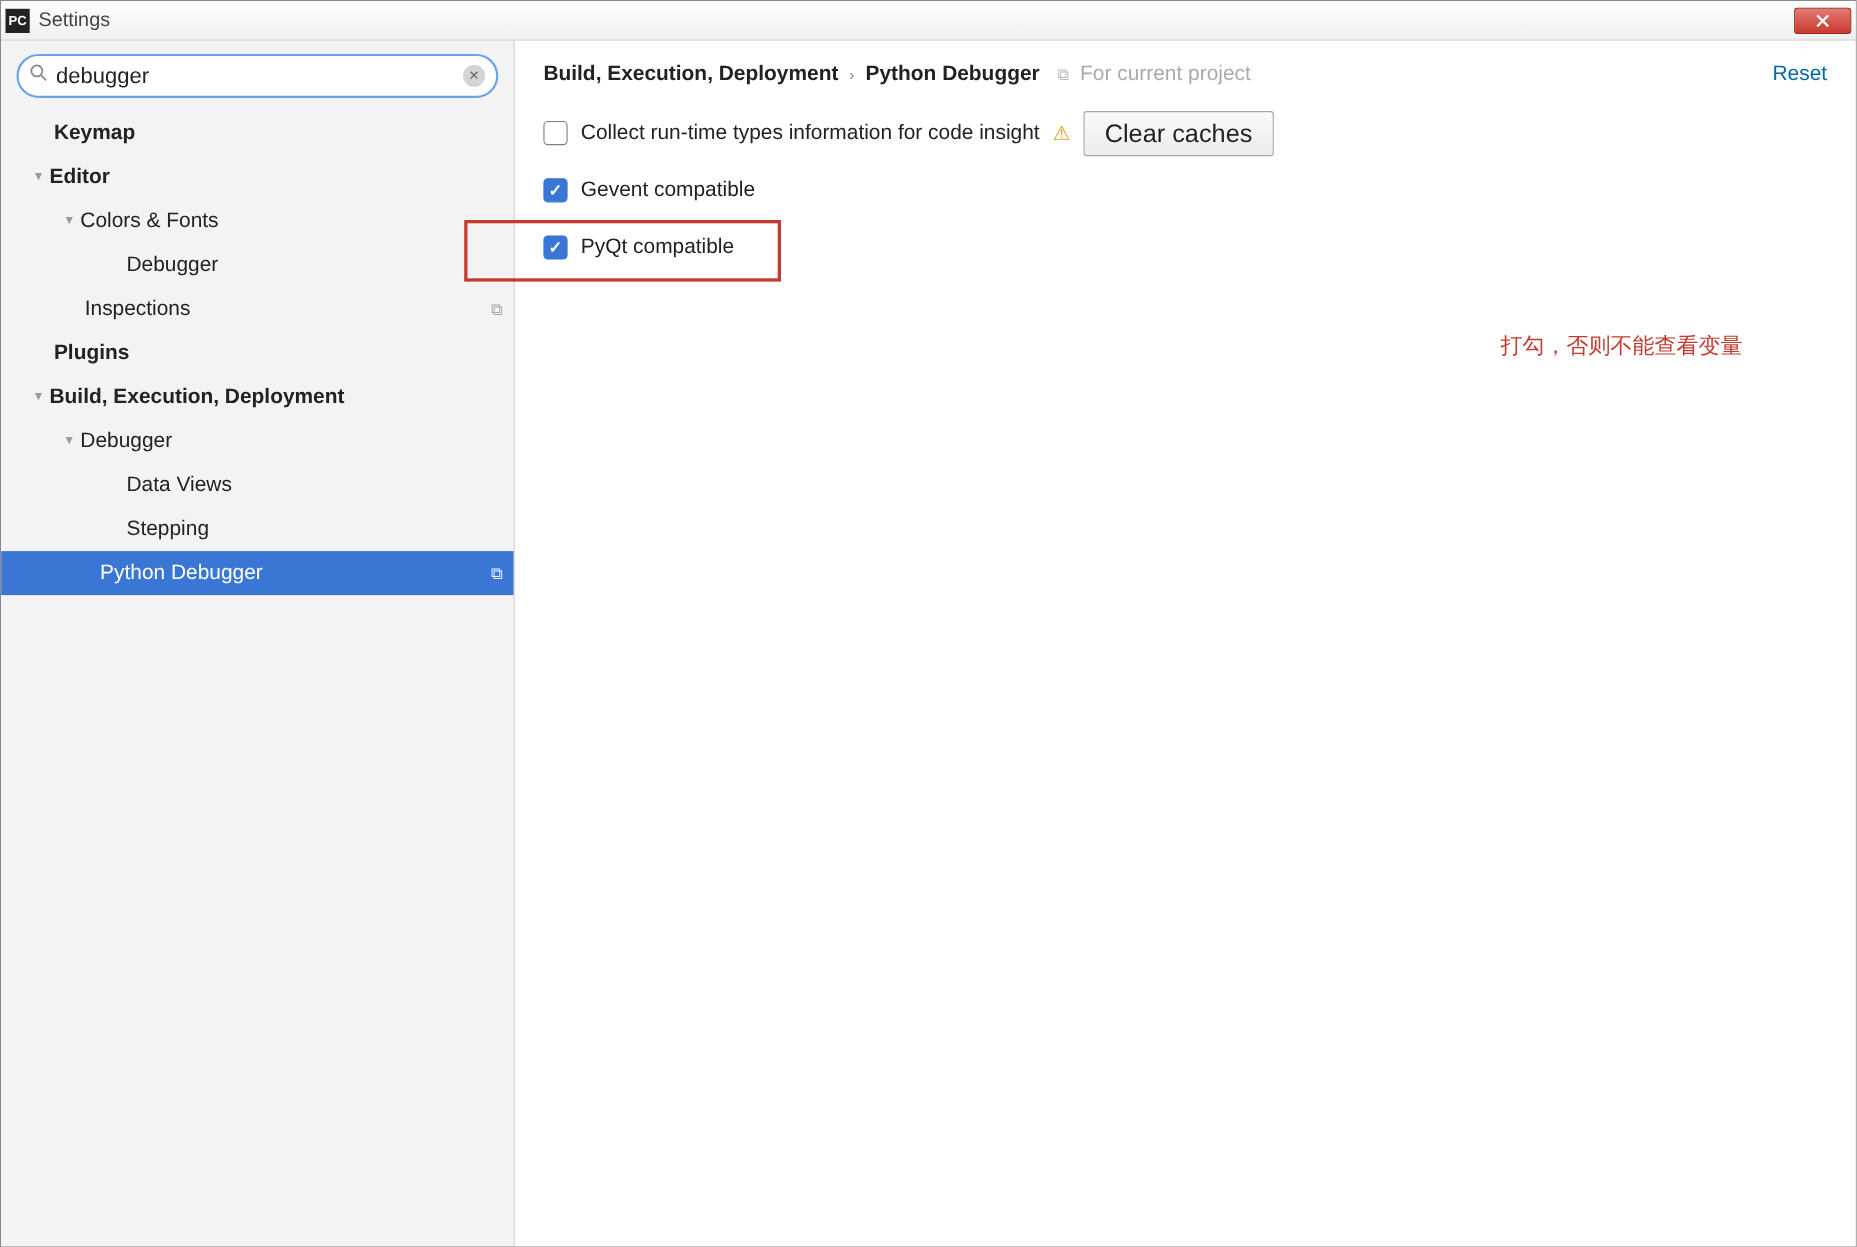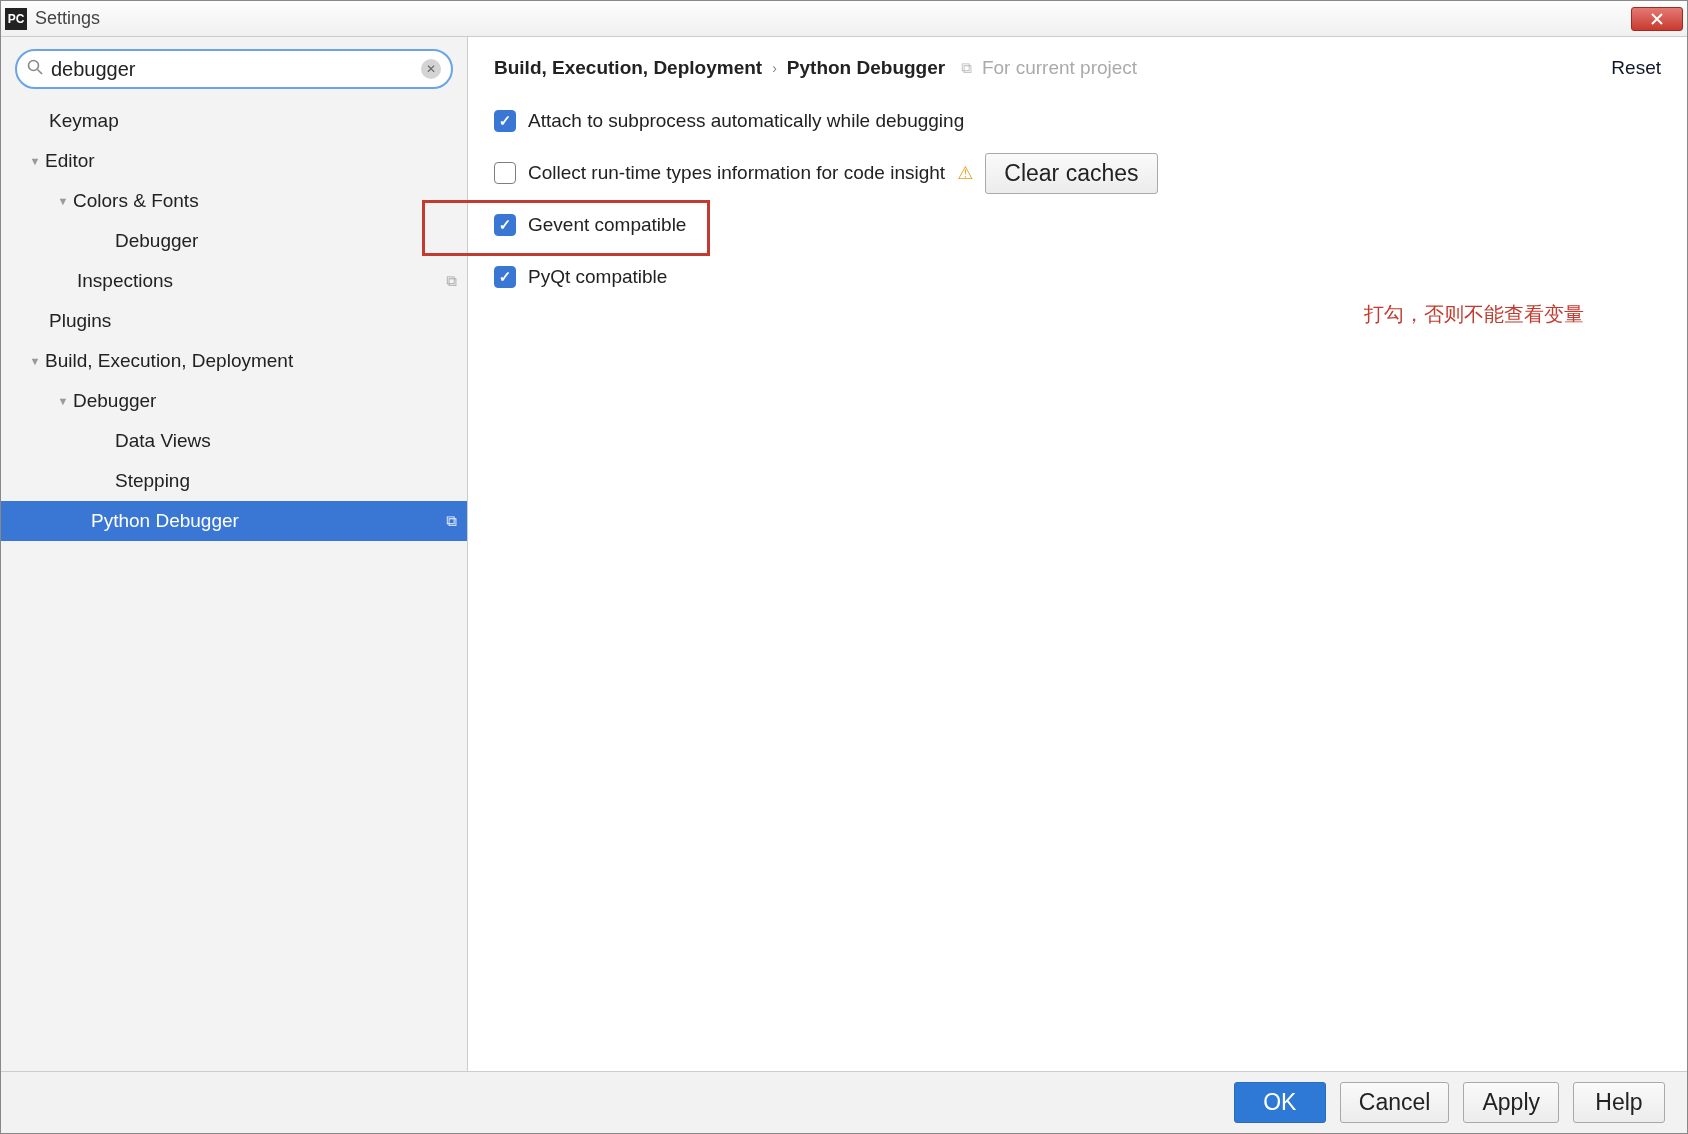--- a/index.html
+++ b/index.html
@@ -17,37 +17,37 @@
   .search-wrap { padding: 12px 14px 8px 14px; }
   .search { height: 40px; width: 100%; border: 2px solid #6aa3ea; border-radius: 20px; background:#fff; display:flex; align-items:center; padding: 0 10px; gap:8px; }
   .search .mag { color:#888; }
   .search input { flex:1; border:none; outline:none; font-size:20px; color:#222; background:transparent; }
   .search .clear { width:20px; height:20px; border-radius:50%; background:#d4d4d4; color:#666; display:flex; align-items:center; justify-content:center; font-size:12px; cursor:pointer; }
   .tree { flex:1; overflow:auto; padding-top:4px; }
   .tree-row { height:40px; display:flex; align-items:center; padding-right:10px; cursor:pointer; position:relative; }
   .tree-row .caret { width:20px; text-align:center; color:#9a9a9a; font-size:11px; }
   .tree-row .caret.hidden { visibility:hidden; }
   .tree-row .lbl { white-space:nowrap; }
-  .tree-row.bold .lbl { font-weight:400; }
+  .tree-row.bold .lbl { font-weight:700; }
   .tree-row.lv0 { padding-left: 28px; }
   .tree-row.lv1 { padding-left: 56px; }
   .tree-row.lv2 { padding-left: 94px; }
   .tree-row.selected { background:#3a77d4; color:#fff; }
   .tree-row .badge { margin-left:auto; color:#aaa; font-size:15px; }
   .tree-row.selected .badge { color:#e8f0ff; }
   
   .main { flex:1; background:#fff; display:flex; flex-direction:column; position:relative; }
   .main-header { padding: 20px 26px 8px 26px; display:flex; align-items:center; gap:10px; }
   .crumb-parent { font-weight:600; color:#222; }
   .crumb-sep { color:#888; font-size:14px; }
   .crumb-leaf { font-weight:600; color:#222; }
   .scope-icon { color:#bbb; font-size:15px; margin-left:6px; }
   .scope-text { color:#aaa; font-size:19px; }
   .main-header .flex { flex:1; }
-  .reset-link { color:#0f172a; font-weight:500; cursor:pointer; }
+  .reset-link { color:#0369a1; font-weight:500; cursor:pointer; }
   .opts { padding: 8px 26px; }
   .opt-row { display:flex; align-items:center; height:52px; gap:12px; }
   .chk { width:22px; height:22px; border:1.6px solid #7e7e7e; border-radius:4px; display:flex; align-items:center; justify-content:center; cursor:pointer; background:#fff; }
   .chk.checked { background:#3a77d4; border-color:#3a77d4; }
   .chk.checked::after { content:"✓"; color:#fff; font-size:15px; font-weight:bold; }
   .opt-row .olabel { color:#222; }
   .warn { color:#e0a010; font-size:18px; }
   .btn { border:1px solid #a9a9a9; background:linear-gradient(#fafafa,#ececec); padding:6px 18px; border-radius:3px; cursor:pointer; font-size:23px; color:#222; }
   .highlight-box { position:absolute; left:422px; top:200px; width:288px; height:56px; border:3px solid #c33a2e; pointer-events:none; }
   .annotation { position:absolute; left:896px; top:264px; color:#c33a2e; font-size:20px; font-family:"Microsoft YaHei","PingFang SC",sans-serif; }
@@ -140,43 +140,33 @@
         <span class="crumb-parent">Build, Execution, Deployment</span>
         <span class="crumb-sep">›</span>
         <span class="crumb-leaf">Python Debugger</span>
         <span class="scope-icon">⧉</span>
         <span class="scope-text">For current project</span>
         <span class="flex"></span>
         <span class="reset-link">Reset</span>
       </div>
       <div class="opts">
         <div class="opt-row">
-          <span class="chk checked"></span>
-          <span class="olabel">Attach to subprocess automatically while debugging</span>
-        </div>
-        <div class="opt-row">
           <span class="chk"></span>
           <span class="olabel">Collect run-time types information for code insight</span>
           <span class="warn">⚠</span>
           <button class="btn">Clear caches</button>
         </div>
         <div class="opt-row">
           <span class="chk checked"></span>
           <span class="olabel">Gevent compatible</span>
         </div>
         <div class="opt-row">
           <span class="chk checked"></span>
           <span class="olabel">PyQt compatible</span>
         </div>
       </div>
       <div class="annotation">打勾，否则不能查看变量</div>
     </div>
   </div>
 
   <div class="highlight-box"></div>
 
-  <div class="footer">
-    <button class="btn primary">OK</button>
-    <button class="btn">Cancel</button>
-    <button class="btn">Apply</button>
-    <button class="btn">Help</button>
-  </div>
 </div>
 
 </body></html>

